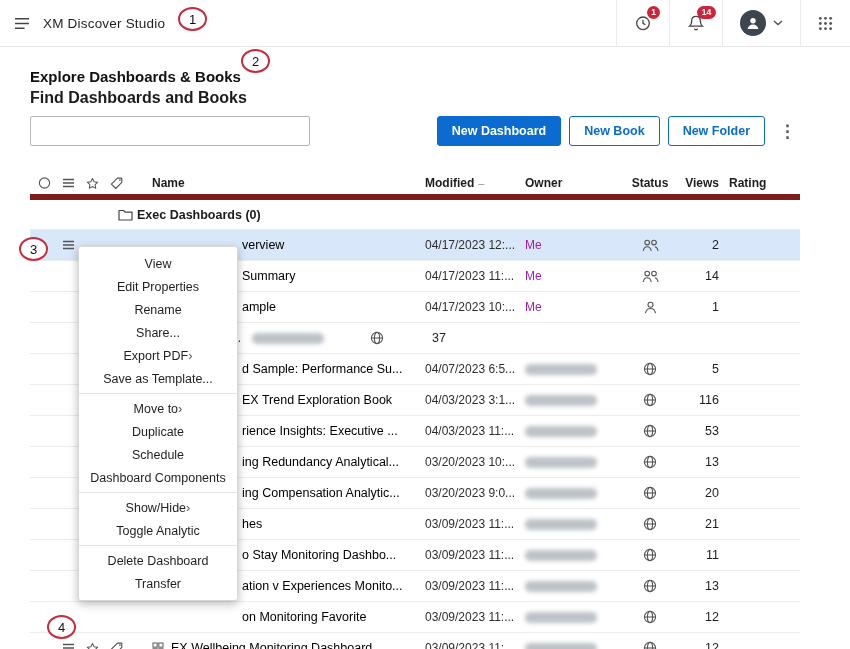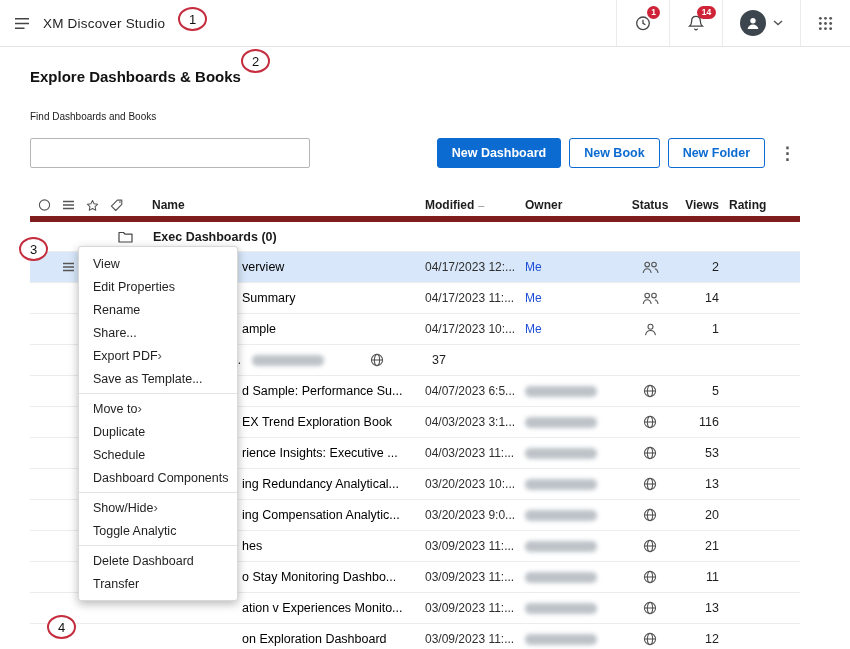--- a/index.html
+++ b/index.html
@@ -15,64 +15,64 @@
   .tb-group{display:flex;align-items:center;justify-content:center;padding:0 17px;border-left:1px solid #ebebeb;position:relative;cursor:pointer}
   .badge{position:absolute;background:#cf2438;color:#fff;font-size:8.5px;font-weight:700;display:flex;align-items:center;justify-content:center;border-radius:8px;line-height:1}
   .badge.dot1{top:6px;right:9px;width:13px;height:13px}
   .badge.pill{top:6px;right:6px;min-width:19px;height:13px;padding:0 3px}
   .avatar{width:26px;height:26px;border-radius:50%;background:#3d464f;display:flex;align-items:center;justify-content:center;overflow:hidden}
   .avatar-group{gap:7px;display:flex;align-items:center}
 
   
   main{padding:0 50px 0 30px}
   .page-heading{font-size:15px;font-weight:700;color:#111;padding-top:21px}
-  .find-label{font-size:10px;font-weight:400;color:#1b1b1b;margin-top:26px}
-  .controls{display:flex;justify-content:space-between;align-items:center;margin-top:16px}
+  .find-label{font-size:16px;font-weight:700;color:#1b1b1b;margin-top:4px}
+  .controls{display:flex;justify-content:space-between;align-items:center;margin-top:9px}
   .search-input{width:280px;height:30px;border:1px solid #b5b5b5;border-radius:2px;font-size:13px;padding:0 8px;font-family:inherit;outline:none}
   .btn-row{display:flex;align-items:center;gap:8px}
   .btn{height:30px;padding:0 14px;font-size:12.5px;font-weight:700;border-radius:3px;cursor:pointer;font-family:inherit}
   .btn.primary{background:#0b6bd1;border:1px solid #0b6bd1;color:#fff}
   .btn.outline{background:#fff;border:1px solid #0b6bd1;color:#0b6bd1}
   .kebab{border:none;background:none;color:#555;font-size:17px;font-weight:700;cursor:pointer;padding:0 4px;margin-left:2px;line-height:1}
 
   
   .table{margin-top:26px;font-size:12.5px}
   .thead,.trow,.folder-row{display:flex;align-items:center}
   .thead{height:28px;border-bottom:6px solid #7f1d1d;font-size:12px;font-weight:700;color:#1d1d1d}
   .cell-icons{width:122px;display:flex;align-items:center;padding-left:8px;color:#555;flex:none}
   .cell-icons .slot{width:13px;display:flex;justify-content:center;margin-right:11px;line-height:0}
   .c-name{width:273px;flex:none;display:flex;align-items:center;gap:7px;white-space:nowrap;overflow:hidden}
   .c-mod{width:100px;flex:none;font-size:12px;color:#2e2e2e}
-  .c-owner{width:100px;flex:none;font-size:12px;color:#1d4ed8;display:flex;align-items:center}
+  .c-owner{width:100px;flex:none;font-size:12px;color:#a21caf;display:flex;align-items:center}
   .c-status{width:50px;flex:none;display:flex;justify-content:center;line-height:0}
   .c-views{width:44px;flex:none;text-align:right;color:#1d1d1d}
   .c-rating{flex:1;padding-left:10px}
   .thead .c-mod,.thead .c-owner,.thead .c-status,.thead .c-views{font-size:12px;color:#1d1d1d}
   .thead .c-status{justify-content:center;line-height:normal}
   .sort-ind{color:#8a8a8a;font-weight:400;margin-left:4px;font-size:11px}
 
-  .folder-row{height:30px;border-bottom:1px solid #ececec;font-weight:700;padding-left:88px;gap:20px;font-size:12.5px;color:#1b1b1b}
+  .folder-row{height:30px;border-bottom:1px solid #ececec;font-weight:700;padding-left:88px;gap:4px;font-size:12.5px;color:#1b1b1b}
   .trow{height:31px;border-bottom:1px solid #ececec;color:#2e2e2e;cursor:pointer}
   .trow.highlighted{background:#d8e8fa}
   .trow.covered .c-name{padding-left:90px}
   .trow .icph{visibility:hidden}
   .trow.icons-drag .row-drag{visibility:visible}
   .trow.icons-all .row-drag,.trow.icons-all .row-star,.trow.icons-all .row-tag{visibility:visible}
   .trow .dash-ic{display:none;line-height:0}
   .trow.icons-all .dash-ic{display:inline-flex}
   .frag{color:#000000}
   .redacted{display:inline-block;width:72px;height:11px;background:#b2b8bf;border-radius:5px;filter:blur(2px);opacity:.85}
   .c-status .ic{display:none}
   .c-status[data-icon="shared"] .ic-shared{display:inline-flex}
   .c-status[data-icon="private"] .ic-private{display:inline-flex}
   .c-status[data-icon="public"] .ic-public{display:inline-flex}
 
   
   .context-menu{position:absolute;left:78px;top:246px;width:160px;background:#fff;border:1px solid #d8d8d8;border-radius:3px;box-shadow:0 3px 10px rgba(0,0,0,.28);padding:5px 0;z-index:50}
-  .menu-item{height:23px;display:flex;align-items:center;justify-content:flex-start;padding:0 14px;font-size:12.5px;color:#1f1f1f;cursor:pointer;white-space:nowrap}
+  .menu-item{height:23px;display:flex;align-items:center;justify-content:center;padding:0 14px;font-size:12.5px;color:#1f1f1f;cursor:pointer;white-space:nowrap}
   .menu-divider{height:1px;background:#e3e3e3;margin:3px 0}
   .submenu-arrow{color:#555;font-size:13px;line-height:1}
 
   
   .ann{position:absolute;width:29px;height:24px;border:2.5px solid #c52c3d;border-radius:50%;background:#fff;display:flex;align-items:center;justify-content:center;font-size:13px;color:#111;z-index:100}
   .ann1{left:178px;top:7px}
   .ann2{left:241px;top:49px}
   .ann3{left:19px;top:237px}
   .ann4{left:47px;top:615px}
 
@@ -768,21 +768,21 @@
               </span>
       <span class="slot icph row-tag">
                 <svg width="13" height="13" viewBox="0 0 14 14" fill="none" stroke="#555" stroke-width="1.2" stroke-linejoin="round">
                   <path d="M8 1.2h4.7v4.7L6.2 12.4 1.5 7.7z"></path>
                   <circle cx="10.7" cy="3.2" r="0.9" fill="#555" stroke="none"></circle>
                 </svg>
               </span>
     </div>
     <div class="c-name">
 
-      <span class="frag">on Exploration Dashboard</span>
+      <span class="frag">on Monitoring Favorite</span>
     </div>
     <div class="c-mod">03/09/2023 11:...</div>
     <div class="c-owner">
               <span class="redacted"></span>
             </div>
     <div class="c-status" data-icon="public">
 
       <span class="ic ic-public">
                 <svg width="14" height="14" viewBox="0 0 14 14" fill="none" stroke="#555" stroke-width="1.1">
                   <circle cx="7" cy="7" r="5.6"></circle>

